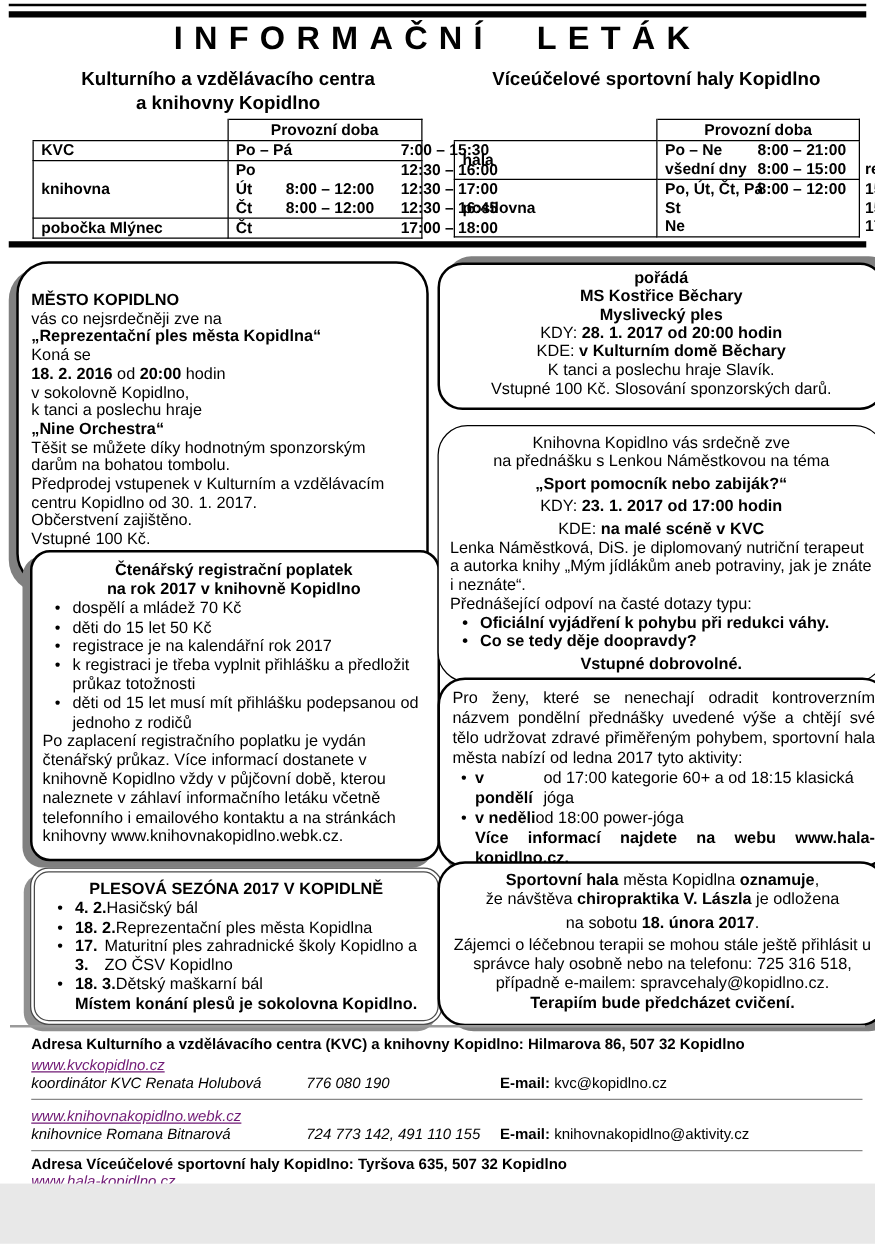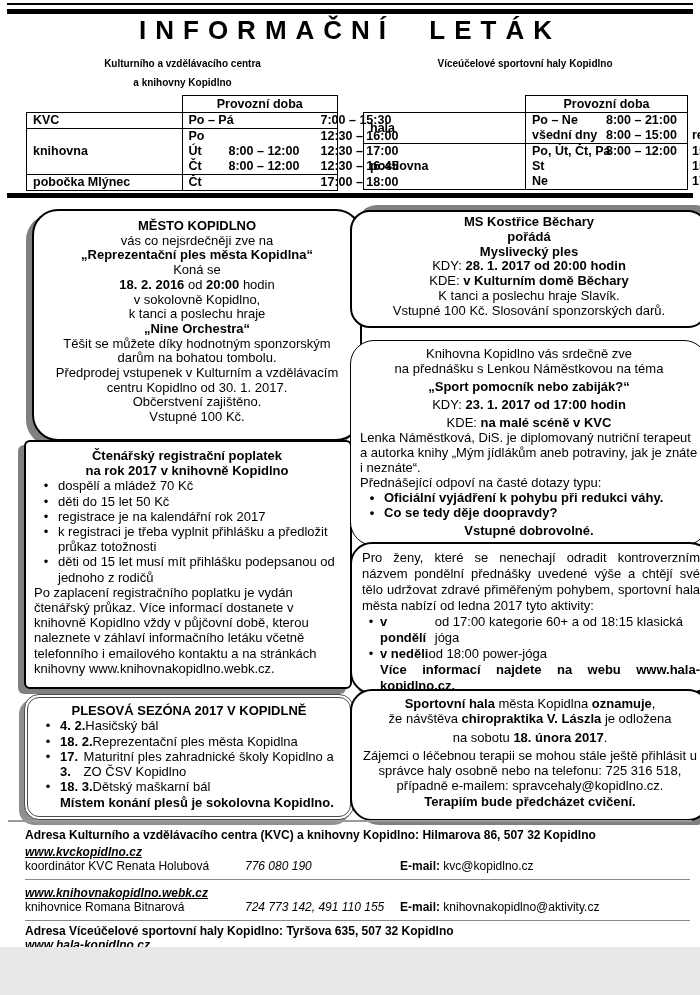--- a/index.html
+++ b/index.html
@@ -6,21 +6,21 @@
   .page{position:relative;width:700px;height:947px;background:#fff;margin:0 auto;
         font-family:"Liberation Sans","DejaVu Sans",sans-serif;color:#000;overflow:hidden;}
   .rule{position:absolute;left:7px;right:7px;background:#000;}
   .rule.thin{height:2px;}
   .rule.thick{height:5px;}
   .gray-rule{position:absolute;left:8px;right:8px;height:2px;background:#9a9a9a;}
 
   .title{position:absolute;top:15px;left:0;width:100%;text-align:center;
          font-size:26px;font-weight:bold;letter-spacing:9px;word-spacing:18px;white-space:nowrap;}
 
-  .heading{position:absolute;top:54px;font-weight:bold;font-size:10px;line-height:19px;text-align:center;}
+  .heading{position:absolute;top:54px;font-weight:bold;font-size:15px;line-height:19px;text-align:center;}
   .heading-left{left:10px;width:345px;}
   .heading-right{left:360px;width:330px;}
 
   table.hours{position:absolute;border-collapse:collapse;table-layout:fixed;
               font-size:12.5px;font-weight:bold;line-height:15px;}
   table.hours td{border:1px solid #000;padding:0;vertical-align:middle;}
   table.hours td.blank{border-top:none;border-left:none;}
   table.hours td.hdr{text-align:center;height:16px;}
   table.hours td.lbl{padding-left:6px;}
   table.hours td.val{padding:0 8px 0 6px;}
@@ -34,47 +34,47 @@
   .sched .a{flex:1;text-align:right;}
   .sched2{display:flex;white-space:nowrap;}
   .sched2 .d{width:74px;flex-shrink:0;}
   .sched2 .m{width:86px;flex-shrink:0;}
   .sched2 .r{flex:1;text-align:left;}
 
   .box{position:absolute;background:#fff;border:2px solid #000;font-size:13px;line-height:15px;}
   .box .b{font-weight:bold;}
   .bold{font-weight:bold;}
   .ctr{text-align:center;}
-  .box-mesto{top:209px;left:32px;width:306px;height:212px;border-radius:26px;
-             box-shadow:-6px 5px 0 #808080;padding:8px 10px;text-align:center;line-height:14.7px;}
-  .box-ctenarsky{top:440px;left:24px;width:306px;height:233px;border-radius:6px;
+  .box-mesto{top:209px;left:13px;width:306px;height:212px;border-radius:26px;
+             box-shadow:-6px 5px 0 #808080;padding:22px 10px;text-align:left;line-height:14.7px;}
+  .box-ctenarsky{top:440px;left:24px;width:306px;height:233px;border-radius:16px;
              box-shadow:-6px 5px 0 #808080;padding:6px 10px 6px 8px;text-align:left;line-height:15.2px;}
   .box-plesova{top:694px;left:24px;width:306px;height:108px;border:4px double #4a4a4a;border-radius:15px;
              box-shadow:-5px 5px 0 #909090;padding:5px 8px;text-align:left;line-height:15.3px;}
   .box-myslivecky{top:210px;left:350px;width:338px;height:108px;border-radius:20px;
              box-shadow:7px -5px 0 #808080;padding:3px 8px;text-align:center;line-height:14.8px;}
   .box-prednaska{top:340px;left:350px;width:338px;height:194px;border-width:1px;border-radius:24px;
              padding:5px 9px;text-align:left;line-height:15px;}
   .box-aktivity{top:542px;left:350px;width:338px;height:136px;border-radius:22px;
              box-shadow:5px 6px 0 #808080;padding:6px 10px;text-align:justify;line-height:16px;}
   .box-chiro{top:689px;left:350px;width:338px;height:118px;border-radius:22px;
              box-shadow:7px 4px 0 #808080;padding:5px 9px;text-align:center;line-height:15.3px;}
 
   .bullet{display:flex;text-align:left;}
   .bullet::before{content:"\2022";width:24px;text-align:center;flex-shrink:0;}
   .bullet.tight::before{width:18px;}
   .indent{margin-left:24px;font-weight:bold;}
   .sp-top{margin-top:3px;}
 
   .footer{position:absolute;top:829px;left:25px;right:10px;font-size:12px;line-height:13.5px;}
   .f-addr{font-weight:bold;}
-  .f-link{display:inline-block;color:#000000;font-weight:bold;font-style:italic;
+  .f-link{display:inline-block;color:#701a75;font-weight:normal;font-style:italic;
           text-decoration:underline;margin-top:3px;cursor:pointer;}
   .f-row{display:flex;margin-top:1px;}
-  .f-name{width:220px;}
+  .f-name{width:220px;font-style:italic;}
   .f-phone{width:155px;font-style:italic;}
   .f-email{flex:1;}
   .f-elabel{font-weight:bold;}
   .f-div{border:0;border-top:1.5px solid #888;margin:5px 0 4px 0;}
   .f-it{font-style:italic;}
   .bottom-note{position:absolute;top:957px;left:25px;right:12px;display:flex;
           justify-content:flex-end;font-size:12px;font-weight:bold;font-style:italic;}
 </style>
 </head>
 <body>
@@ -228,22 +228,22 @@
         <span> Maturitní ples zahradnické školy Kopidlno a ZO ČSV Kopidlno</span>
       </div>
     <div class="bullet">
         <span class="b">18. 3.</span>
         <span> Dětský maškarní bál</span>
       </div>
     <div class="indent">Místem konání plesů je  sokolovna Kopidlno.</div>
   </div>
 
   <div class="box box-myslivecky">
+    <div class="bold">pořádá</div>
     <div class="bold">MS Kostřice Běchary</div>
-    <div class="bold">pořádá</div>
     <div class="bold">Myslivecký ples</div>
     <div><span>KDY:  </span><span class="b">28. 1. 2017 od 20:00 hodin</span></div>
     <div><span>KDE: </span><span class="b">v Kulturním domě Běchary</span></div>
     <div>K tanci a poslechu hraje Slavík.</div>
     <div>Vstupné 100 Kč. Slosování sponzorských darů.</div>
   </div>
 
   <div class="box box-prednaska">
     <div class="ctr">Knihovna Kopidlno vás srdečně zve</div>
     <div class="ctr">na přednášku s Lenkou Náměstkovou na téma</div>

